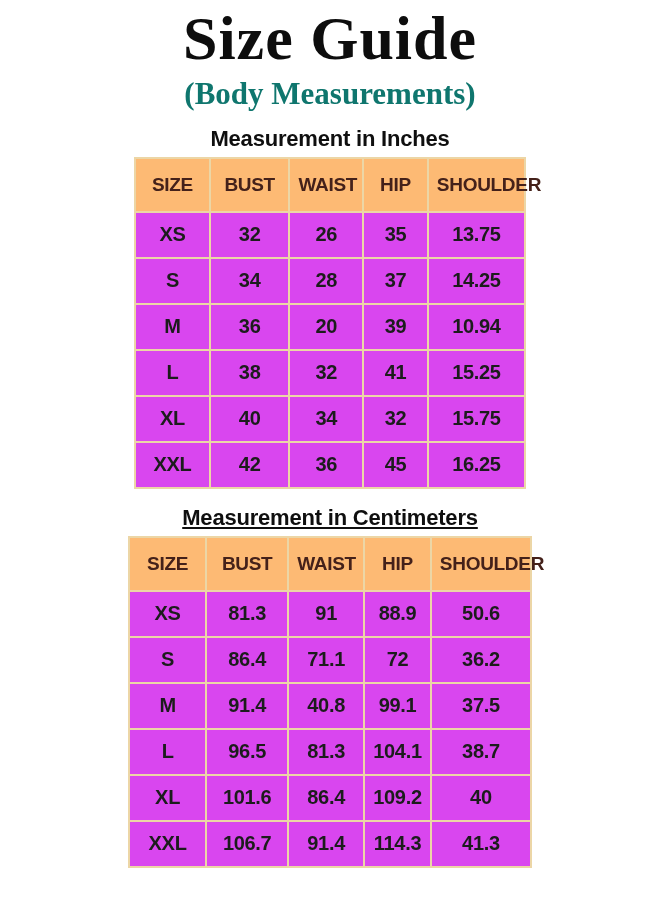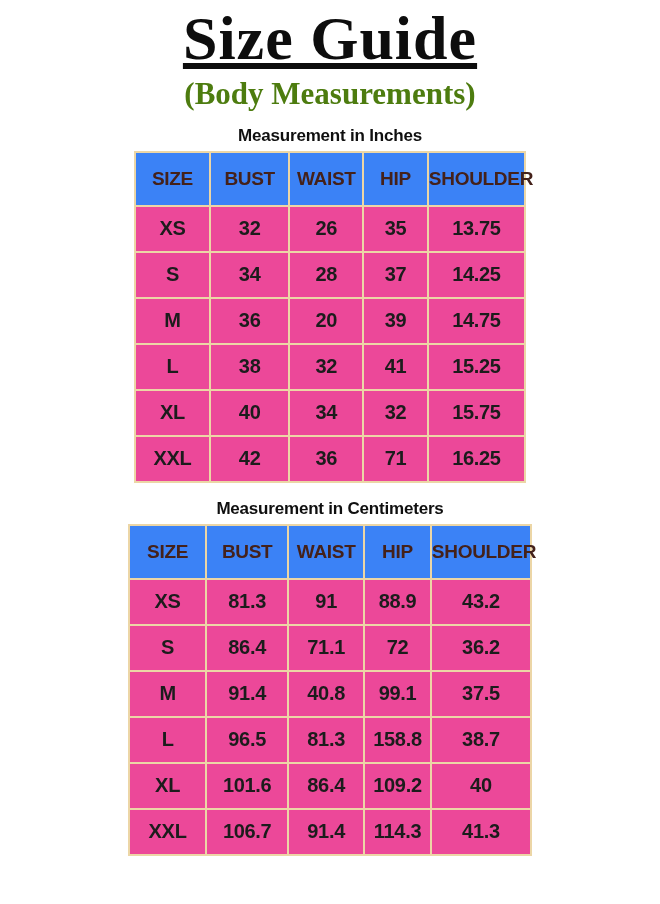--- a/index.html
+++ b/index.html
@@ -5,45 +5,45 @@
   html, body { margin:0; padding:0; background:#ffffff; }
   .page {
     width:660px; height:904px; overflow:hidden;
     background:#ffffff; text-align:center;
     font-family:"Liberation Sans", sans-serif;
     box-sizing:border-box; padding-top:4px;
   }
   .title {
     font-family:"Liberation Serif", serif;
     font-weight:700; font-size:62px; line-height:1.12;
-    color:#0d0d0d; margin:0; letter-spacing:1px;text-decoration:underline;
+    color:#0d0d0d; margin:0; letter-spacing:1px;
   }
   .subtitle {
     font-family:"Liberation Serif", serif;
     font-weight:700; font-size:31px; line-height:1.15;
-    color:#4d7c0f; margin:3px 0 0;
+    color:#0f766e; margin:3px 0 0;
   }
   .caption {
-    font-size:17px; font-weight:700; color:#0f0f0f;
+    font-size:22px; font-weight:700; color:#0f0f0f;
     margin:14px 0 5px; letter-spacing:-0.2px;
   }
-  .caption.cm { margin-top:16px; }
+  .caption.cm { margin-top:16px;text-decoration:underline; }
   table {
     border-collapse:collapse; margin:0 auto; table-layout:fixed;
     border:2px solid #e7cc97;
   }
   .t-in  { width:392px; }
   .t-cm  { width:404px; }
   th {
-    background:#3b82f6; color:#44211a;
+    background:#fdba74; color:#44211a;
     font-size:19px; font-weight:700; letter-spacing:-0.3px;
-    padding:15px 0; border:2px solid #ecd6a6;
+    padding:15px 8px; border:2px solid #ecd6a6;
   }
   td {
-    background:#ec4899; color:#1c1c1c;
+    background:#d946ef; color:#1c1c1c;
     font-size:20px; font-weight:700; letter-spacing:-0.3px;
     padding:10px 0 11px; border:2px solid #ecd6a6;margin-left:36px;
   }
   col.c-size     { width:19.2%; }
   col.c-bust     { width:20.4%; }
   col.c-waist    { width:18.9%; }
   col.c-hip      { width:16.6%; }
   col.c-shoulder { width:24.9%; }
 </style>
 </head>
@@ -85,41 +85,41 @@
         <td>34</td>
         <td>28</td>
         <td>37</td>
         <td>14.25</td>
       </tr>
       <tr>
         <td>M</td>
         <td>36</td>
         <td>20</td>
         <td>39</td>
-        <td>14.75</td>
+        <td>10.94</td>
       </tr>
       <tr>
         <td>L</td>
         <td>38</td>
         <td>32</td>
         <td>41</td>
         <td>15.25</td>
       </tr>
       <tr>
         <td>XL</td>
         <td>40</td>
         <td>34</td>
         <td>32</td>
         <td>15.75</td>
       </tr>
       <tr>
         <td>XXL</td>
         <td>42</td>
         <td>36</td>
-        <td>71</td>
+        <td>45</td>
         <td>16.25</td>
       </tr>
     </tbody>
   </table>
 
   <div class="caption cm">Measurement in Centimeters</div>
   <table class="t-cm">
     <colgroup>
       <col class="c-size">
         <col class="c-bust">
@@ -135,41 +135,41 @@
         <th>HIP</th>
         <th>SHOULDER</th>
       </tr>
     </thead>
     <tbody>
       <tr>
         <td>XS</td>
         <td>81.3</td>
         <td>91</td>
         <td>88.9</td>
-        <td>43.2</td>
+        <td>50.6</td>
       </tr>
       <tr>
         <td>S</td>
         <td>86.4</td>
         <td>71.1</td>
         <td>72</td>
         <td>36.2</td>
       </tr>
       <tr>
         <td>M</td>
         <td>91.4</td>
         <td>40.8</td>
         <td>99.1</td>
         <td>37.5</td>
       </tr>
       <tr>
         <td>L</td>
         <td>96.5</td>
         <td>81.3</td>
-        <td>158.8</td>
+        <td>104.1</td>
         <td>38.7</td>
       </tr>
       <tr>
         <td>XL</td>
         <td>101.6</td>
         <td>86.4</td>
         <td>109.2</td>
         <td>40</td>
       </tr>
       <tr>

